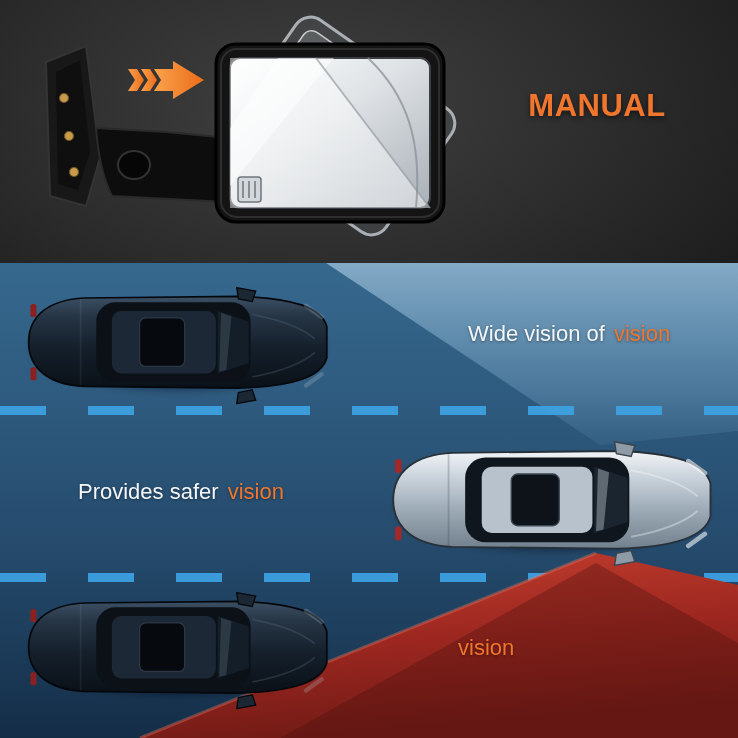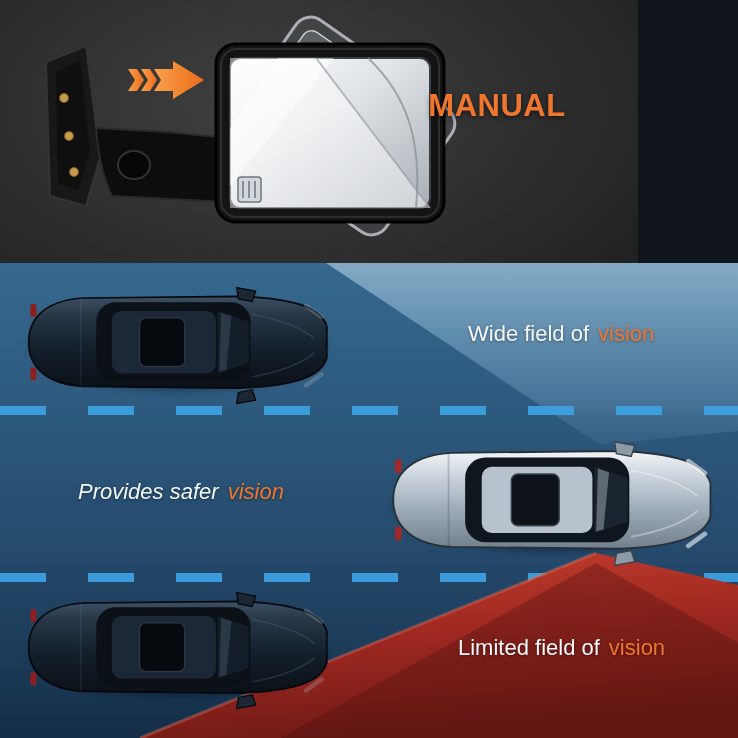--- a/index.html
+++ b/index.html
@@ -2,21 +2,21 @@
 <html><head>
 <meta charset="utf-8">
 <style>
   * { margin:0; padding:0; box-sizing:border-box; }
   html,body { width:738px; height:738px; }
   body { font-family:"Liberation Sans", sans-serif; overflow:hidden; background:#10151b; }
   .canvas { position:relative; width:738px; height:738px; overflow:hidden; }
 
   
   .top-panel {
-    position:absolute; left:0; top:0; width:638px; height:263px;
+    position:absolute; left:0; top:0; width:738px; height:263px;
     background: radial-gradient(ellipse 640px 360px at 42% 40%, #404040 0%, #2d2d2d 45%, #1c1c1c 82%, #141414 100%);
   }
   .mirror-art { position:absolute; left:16px; top:10px; width:470px; height:240px; }
   .headline {
     position:absolute; right:34px; top:86px; width:214px; text-align:center;
     color:#f1762d; font-weight:bold; font-size:31px; line-height:39px;
     letter-spacing:0.5px; text-shadow:0 2px 5px rgba(0,0,0,0.55);
   }
 
   
@@ -34,21 +34,21 @@
   .car { position:absolute; }
   .car-top    { left:20px;  top:22px;  width:312px; }
   .car-mid    { left:384px; top:176px; width:332px; }
   .car-bottom { left:20px;  top:327px; width:312px; }
   .caption {
     position:absolute; display:flex; gap:9px; white-space:nowrap;
     font-size:22px; color:#f4f7f9; text-shadow:0 1px 3px rgba(0,0,0,0.4);
   }
   .caption .hl { color:#f1762d; }
   .cap-1 { left:468px; top:58px; }
-  .cap-2 { left:78px;  top:216px;font-style:italic; }
+  .cap-2 { left:78px;  top:216px; }
   .cap-3 { left:458px; top:372px; }
 </style>
 </head>
 <body>
 
 <div class="canvas">
 
   <section class="top-panel">
 
     <svg class="mirror-art" viewBox="0 0 470 240">
@@ -223,25 +223,24 @@
       <polygon points="232,32 244,36 238,98 230,100" fill="#9fb4c6" opacity="0.18"></polygon>
       <polygon points="250,3 272,7 268,19 252,16" fill="#1b2733" stroke="#05090e" stroke-width="1.5"></polygon>
       <polygon points="250,137 272,133 268,121 252,124" fill="#1b2733" stroke="#05090e" stroke-width="1.5"></polygon>
       <path d="M330,24 L348,37" stroke="#b9c4cf" opacity="0.25" stroke-width="5" stroke-linecap="round"></path>
       <path d="M330,116 L348,103" stroke="#b9c4cf" opacity="0.25" stroke-width="5" stroke-linecap="round"></path>
       <path d="M268,34 C300,40 326,50 340,62" stroke="#5c7186" opacity="0.3" fill="none" stroke-width="2"></path>
       <path d="M268,106 C300,100 326,90 340,78" stroke="#5c7186" opacity="0.3" fill="none" stroke-width="2"></path>
     </svg>
 
     <div class="caption cap-1">
-      <span>Wide field of</span>
+      <span>Wide vision of</span>
       <span class="hl">vision</span>
     </div>
     <div class="caption cap-2">
       <span>Provides safer</span>
       <span class="hl">vision</span>
     </div>
     <div class="caption cap-3">
-      <span>Limited field of</span>
       <span class="hl">vision</span>
     </div>
   </section>
 </div>
 
 </body></html>

